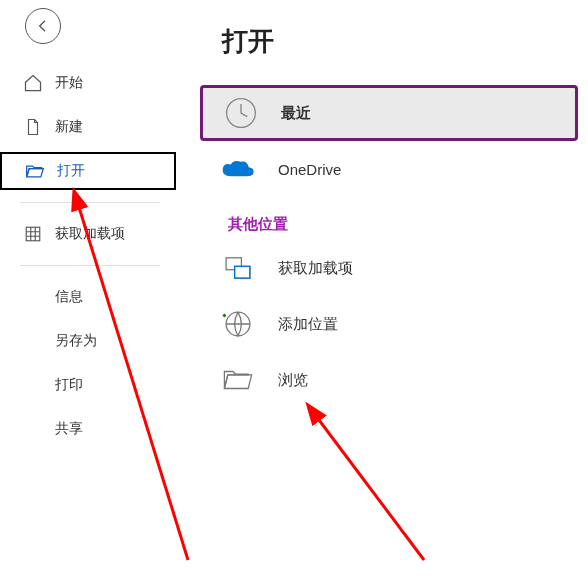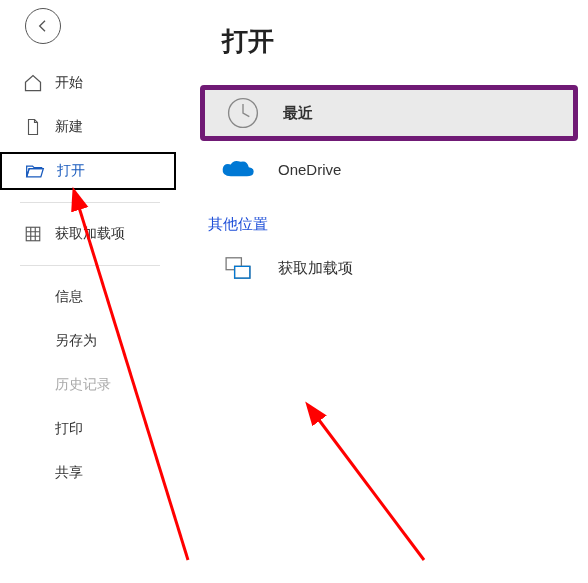--- a/index.html
+++ b/index.html
@@ -88,36 +88,36 @@
       align-items: center;
       height: 56px;
       padding-left: 18px;
       font-size: 15px;
       color: #333;
       cursor: pointer;
       border-radius: 4px;
     }
     .location-item.selected {
       background: #eaeaea;
-      border: 5px solid #701a75;
+      border: 3px solid #701a75;
     }
     .location-item.selected .loc-label { font-weight: 600; }
     .loc-icon {
       width: 40px;
       height: 40px;
       margin-right: 20px;
       display: flex;
       align-items: center;
       justify-content: center;
     }
     .section-header {
       font-size: 15px;
-      font-weight: normal;
-      color: #1d4ed8;
-      margin: 18px 0 6px 8px;
+      font-weight: bold;
+      color: #a21caf;
+      margin: 18px 0 6px 28px;
     }
     
     .arrow {
       position: absolute;
       pointer-events: none;
     }
   </style>
 </head>
 <body>
 
@@ -170,23 +170,20 @@
   </div>
 
   <div class="divider"></div>
 
   <div class="nav-item sub">
     <span>信息</span>
   </div>
   <div class="nav-item sub">
     <span>另存为</span>
   </div>
-  <div class="nav-item sub disabled">
-    <span>历史记录</span>
-  </div>
   <div class="nav-item sub">
     <span>打印</span>
   </div>
   <div class="nav-item sub">
     <span>共享</span>
   </div>
 </div>
 
 <div class="main">
   <div class="page-title">打开</div>
@@ -216,21 +213,40 @@
     <span class="loc-icon">
       <svg viewBox="0 0 40 40" width="34" height="34" fill="none" stroke="#777" stroke-width="1.5">
           <rect x="6" y="8" width="18" height="14"></rect>
           <rect x="16" y="18" width="18" height="14" fill="#fff"></rect>
           <path d="M16 18 H34 V32 H16 Z" stroke="#0078d4"></path>
         </svg>
     </span>
     <span class="loc-label">获取加载项</span>
   </div>
 
-
+  <div class="location-item">
+    <span class="loc-icon">
+      <svg viewBox="0 0 40 40" width="34" height="34" fill="none" stroke="#777" stroke-width="1.5">
+          <circle cx="20" cy="20" r="14"></circle>
+          <path d="M6 20 H34 M20 6 Q28 20 20 34 Q12 20 20 6"></path>
+          <path d="M6 10 H2 M4 8 V12" stroke="#107c10" stroke-width="2"></path>
+        </svg>
+    </span>
+    <span class="loc-label">添加位置</span>
+  </div>
+
+  <div class="location-item">
+    <span class="loc-icon">
+      <svg viewBox="0 0 40 40" width="34" height="34" fill="none" stroke="#777" stroke-width="1.5">
+          <path d="M4 10 H14 L17 13 H32 V14 H8 L4 30 V10 Z"></path>
+          <path d="M8 14 H36 L32 30 H4 Z"></path>
+        </svg>
+    </span>
+    <span class="loc-label">浏览</span>
+  </div>
 </div>
 
 <svg class="arrow" style="left:0;top:0;width:588px;height:583px;position:absolute;" viewBox="0 0 588 583">
   <defs>
     <marker id="ah1" markerWidth="10" markerHeight="10" refX="2" refY="3" orient="auto">
       <path d="M0,0 L0,6 L8,3 Z" fill="#ff0000"></path>
     </marker>
   </defs>
   <line x1="188" y1="560" x2="78" y2="204" stroke="#ff0000" stroke-width="3" marker-end="url(#ah1)"></line>
 </svg>

